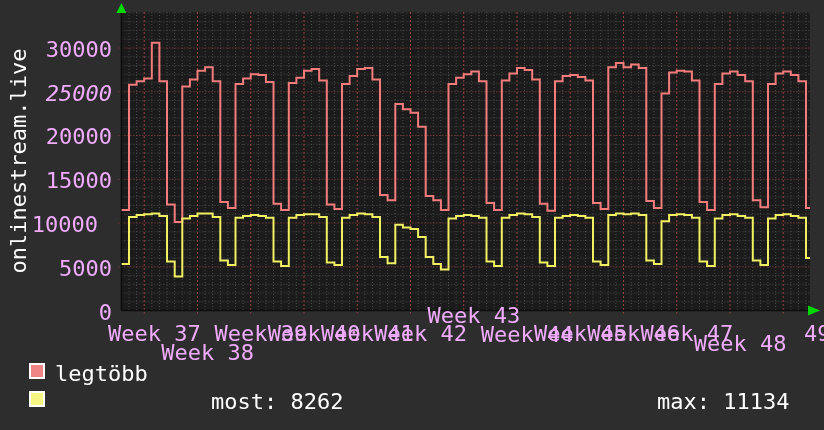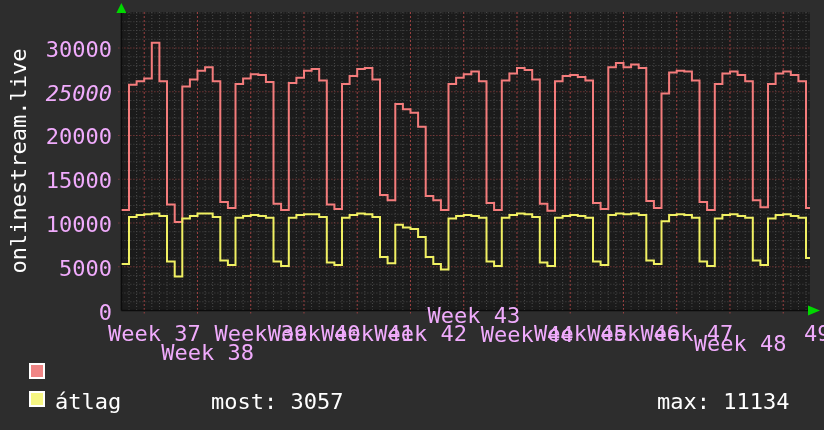--- a/index.html
+++ b/index.html
@@ -165,21 +165,21 @@
       </g>
     <polygon id="arrow-up" points="121.4,3 116.4,13 126.4,13" fill="#00d800"></polygon>
     <polygon id="arrow-right" points="820,310.5 808,305.5 808,315.5" fill="#00d800"></polygon>
   </svg>
 
   <div class="vtitle">onlinestream.live</div>
 
   <div id="ylabels">
       <div class="lbl ylab" style="left: 17px; top: 300px;">0</div>
       <div class="lbl ylab" style="left: 17px; top: 256px;">5000</div>
-      <div class="lbl ylab" style="left: 17px; top: 212px; text-align: right;">10000</div>
+      <div class="lbl ylab" style="left: 3px; top: 212px; text-align: right;">10000</div>
       <div class="lbl ylab" style="left: 17px; top: 168px;">15000</div>
       <div class="lbl ylab" style="left: 17px; top: 124px;">20000</div>
       <div class="lbl ylab" style="left: 17px; top: 81px; font-style: italic;">25000</div>
       <div class="lbl ylab" style="left: 17px; top: 37px;">30000</div>
     </div>
   <div id="xlabels">
       <div class="lbl" style="left: 108px; top: 321px;">Week 37</div>
       <div class="lbl" style="left: 161.3px; top: 340px;">Week 38</div>
       <div class="lbl" style="left: 214.5px; top: 321px;">Week 39</div>
       <div class="lbl" style="left: 267.8px; top: 321px;">Week 40</div>
@@ -188,22 +188,22 @@
       <div class="lbl" style="left: 427.5px; top: 303px;">Week 43</div>
       <div class="lbl" style="left: 480.8px; top: 322px; text-align: center;">Week 44</div>
       <div class="lbl" style="left: 534px; top: 321px;">Week 45</div>
       <div class="lbl" style="left: 587.3px; top: 321px;">Week 46</div>
       <div class="lbl" style="left: 640.5px; top: 321px;">Week 47</div>
       <div class="lbl" style="left: 693.8px; top: 321px; margin-top: 10px;">Week 48</div>
       <div class="lbl" style="left: 804px; top: 321px;">49</div>
     </div>
 
   <div class="sw" id="sw0" style="left: 29px; top: 363px; background: rgb(240, 133, 133);"></div>
+  <div class="legend-label" style="left:55px;top:361px;">legtöbb</div>
 
   <div class="sw" id="sw1" style="left: 29px; top: 391px; background: rgb(246, 246, 130);"></div>
-  <div class="legend-label" style="left:55px;top:389px;">átlag</div>
-
-  <div class="stat" style="left:211px;top:389px;"><span>most:</span> <span>3057</span></div>
+
+  <div class="stat" style="left:211px;top:389px;"><span>most:</span> <span>8262</span></div>
 
 
   <div class="stat" style="left:657px;top:389px;"><span>max:</span> <span>11134</span></div>
 
 </div>
 
 </body></html>

